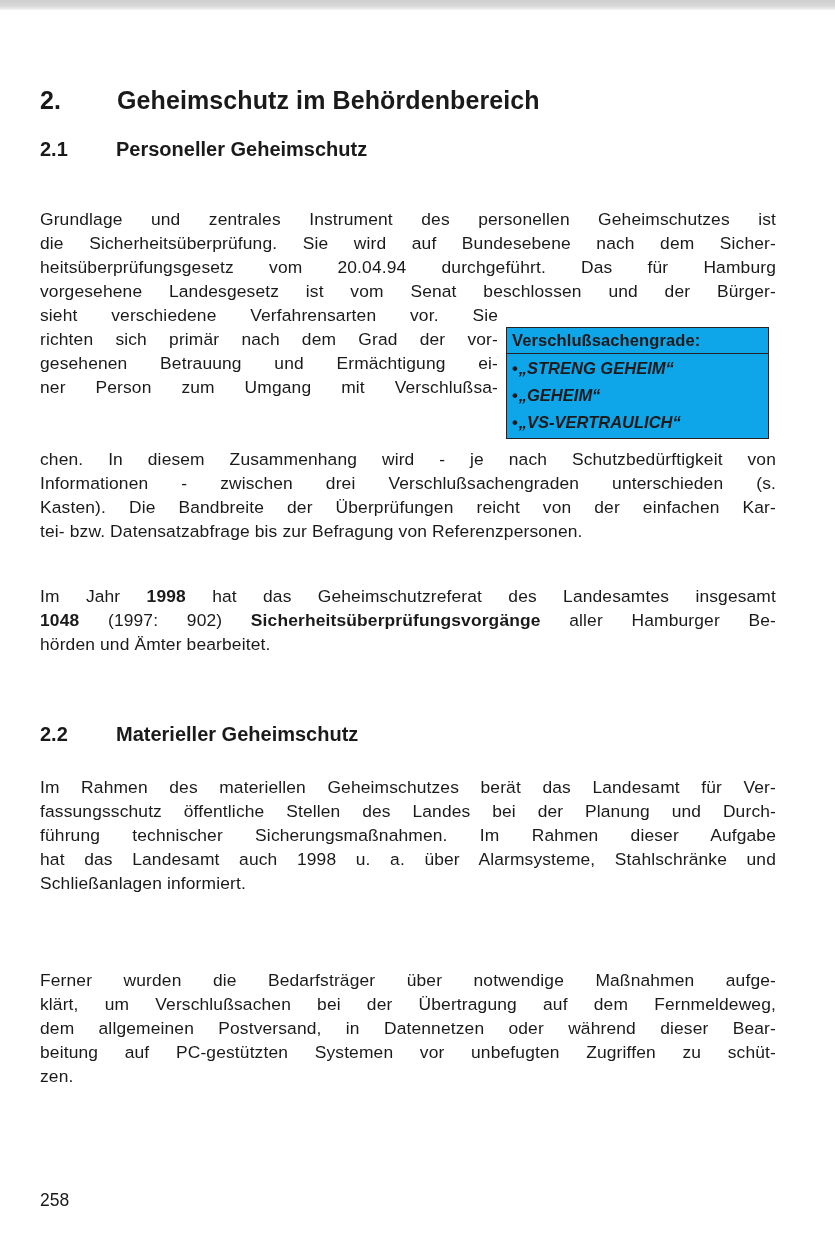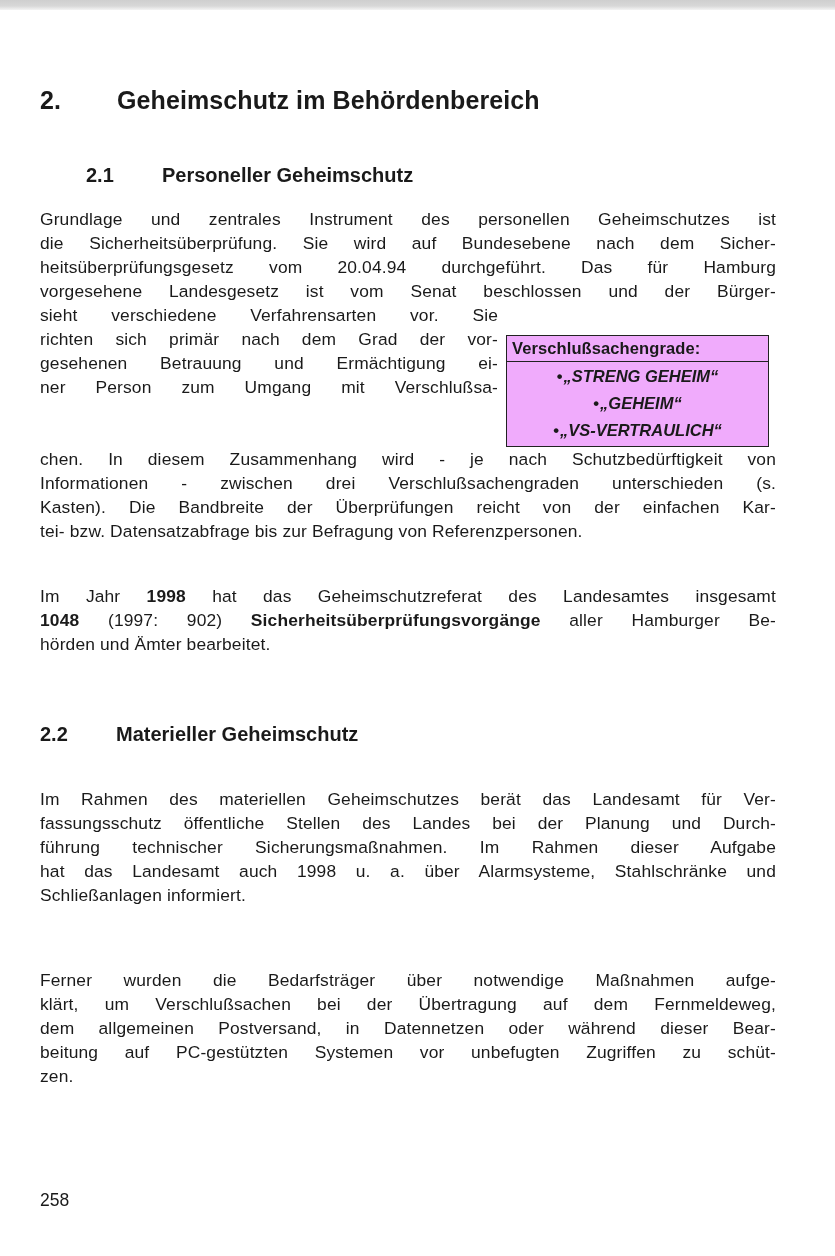--- a/index.html
+++ b/index.html
@@ -66,62 +66,60 @@
       text-align-last: left;
     }
     .narrow { width: 458px; }
     b { font-weight: bold; }
     .box {
       position: absolute;
       left: 466px;
       top: 327px;
       width: 261px;
       border: 1.6px solid #222;
-      background: #f0abfc;
-      margin-top: 8px;
+      background: #0ea5e9;
     }
     .box-title {
       font-size: 16.5px;
       font-weight: bold;
       padding: 3px 5px 3px 5px;
       border-bottom: 1.6px solid #222;
       white-space: nowrap;
       letter-spacing: 0.1px;
     }
     .box-list {
       padding: 1px 5px 2px 5px;
     }
     .box-item {
       font-size: 16.5px;
       font-weight: bold;
       font-style: italic;
       line-height: 27px;
       white-space: nowrap;
-      text-align: center;
     }
     .bullet { font-style: normal; margin-right: 1px; }
     .page-number {
       position: absolute;
       left: 0;
       top: 1190px;
       font-size: 17.5px;
     }
   </style>
 </head>
 <body>
 
 <div class="top-edge"></div>
 
 <div class="page">
 
   <div class="h1">
     <span class="num">2.</span><span>Geheimschutz im Behördenbereich</span>
   </div>
 
-  <div class="h2" style="top:164px;margin-left:46px;">
+  <div class="h2" style="top:138px;">
     <span class="num">2.1</span><span>Personeller Geheimschutz</span>
   </div>
 
   <div class="para" style="top:207px;">
     <span class="line">Grundlage und zentrales Instrument des personellen Geheimschutzes ist</span>
     <span class="line">die Sicherheitsüberprüfung. Sie wird auf Bundesebene nach dem Sicher-</span>
     <span class="line">heitsüberprüfungsgesetz vom 20.04.94 durchgeführt. Das für Hamburg</span>
     <span class="line">vorgesehene Landesgesetz ist vom Senat beschlossen und der Bürger-</span>
   </div>
 
@@ -151,21 +149,21 @@
   <div class="para" style="top:584px;">
     <span class="line"><span>Im Jahr </span><b>1998</b><span> hat das Geheimschutzreferat des Landesamtes insgesamt</span></span>
     <span class="line"><b>1048</b><span> (1997: 902) </span><b>Sicherheitsüberprüfungsvorgänge</b><span> aller Hamburger Be-</span></span>
     <span class="line last">hörden und Ämter bearbeitet.</span>
   </div>
 
   <div class="h2" style="top:723px;">
     <span class="num">2.2</span><span>Materieller Geheimschutz</span>
   </div>
 
-  <div class="para" style="top:775px;margin-top:12px;">
+  <div class="para" style="top:775px;">
     <span class="line">Im Rahmen des materiellen Geheimschutzes berät das Landesamt für Ver-</span>
     <span class="line">fassungsschutz öffentliche Stellen des Landes bei der Planung und Durch-</span>
     <span class="line">führung technischer Sicherungsmaßnahmen. Im Rahmen dieser Aufgabe</span>
     <span class="line">hat das Landesamt auch 1998 u. a. über Alarmsysteme, Stahlschränke und</span>
     <span class="line last">Schließanlagen informiert.</span>
   </div>
 
   <div class="para" style="top:968px;">
     <span class="line">Ferner wurden die Bedarfsträger über notwendige Maßnahmen aufge-</span>
     <span class="line">klärt, um Verschlußsachen bei der Übertragung auf dem Fernmeldeweg,</span>

